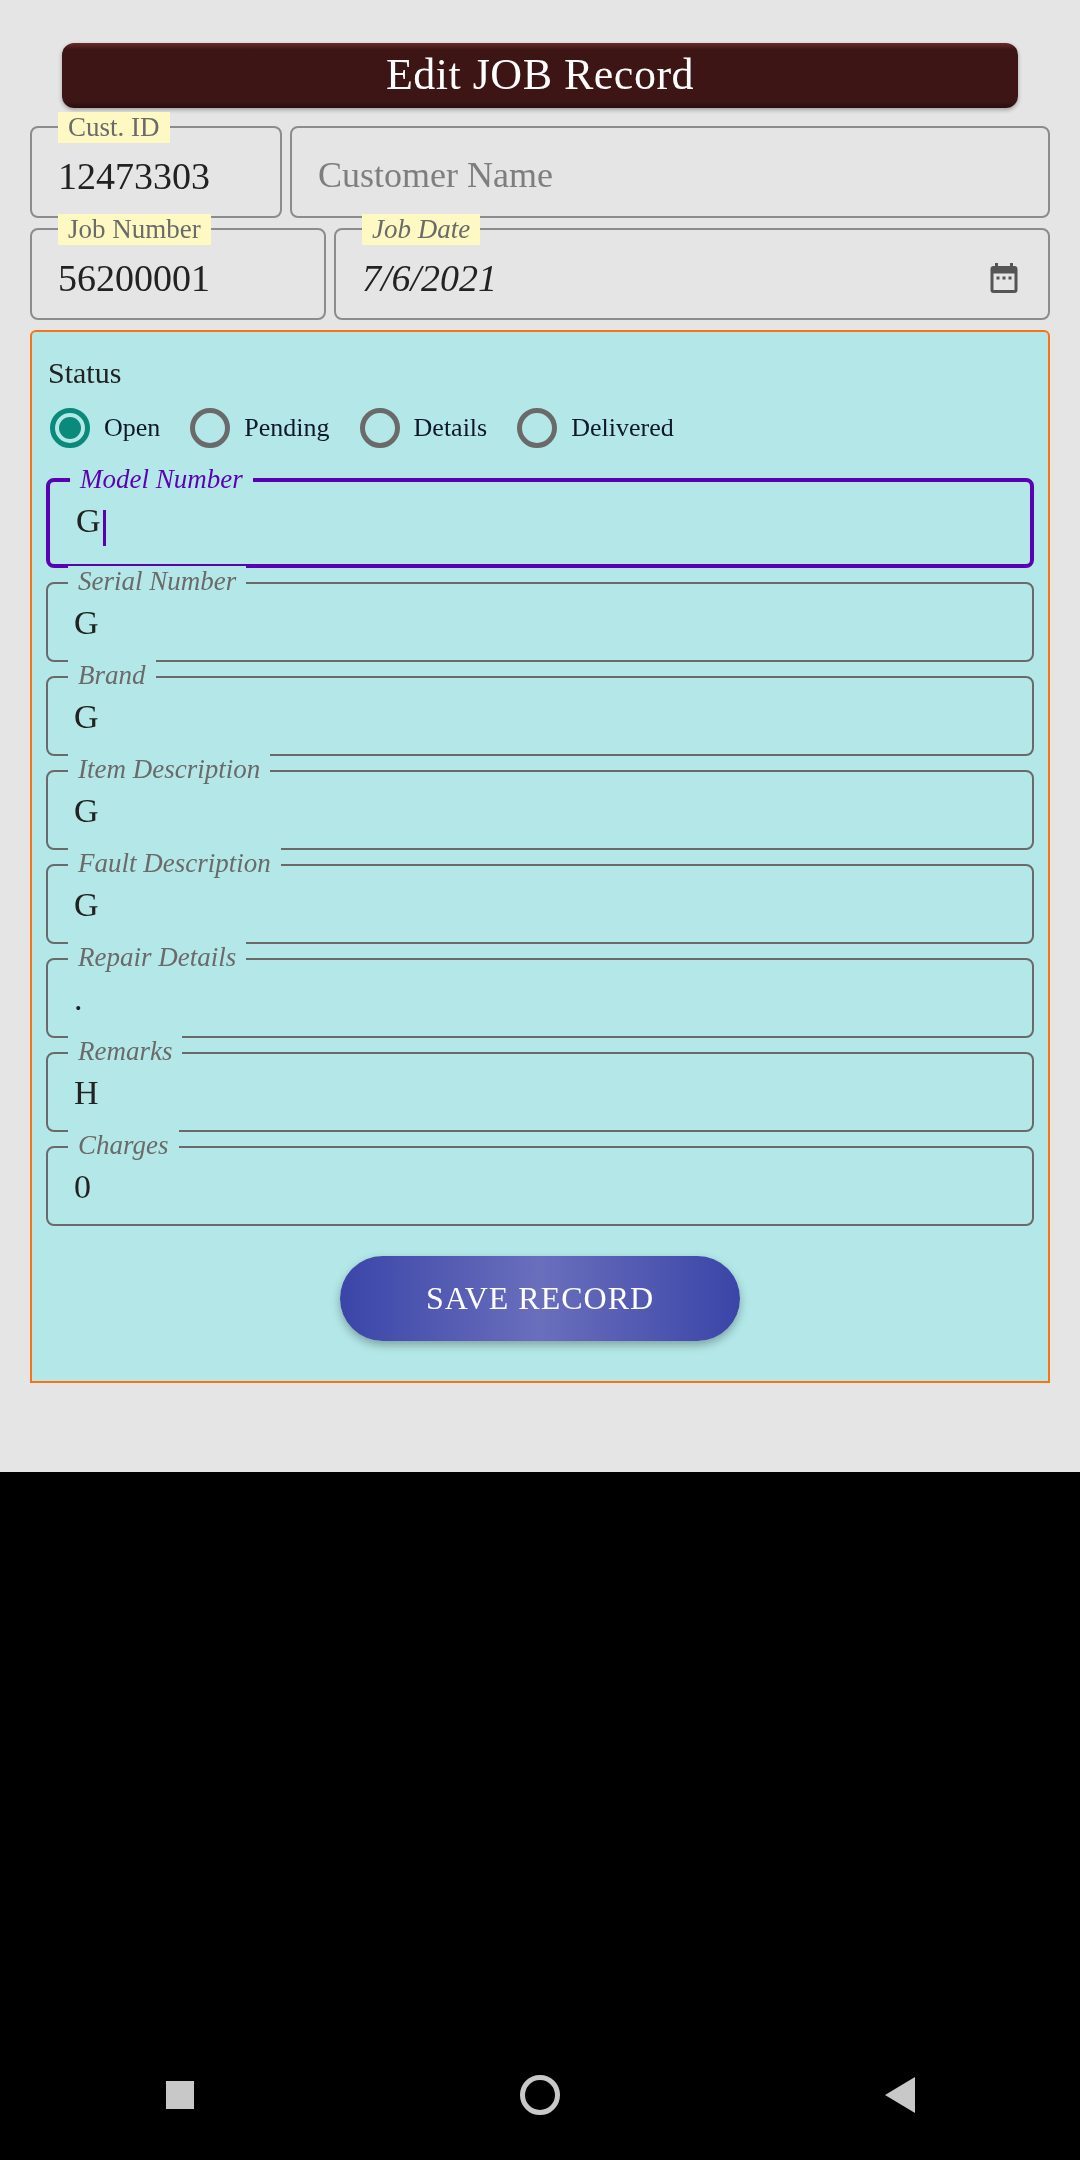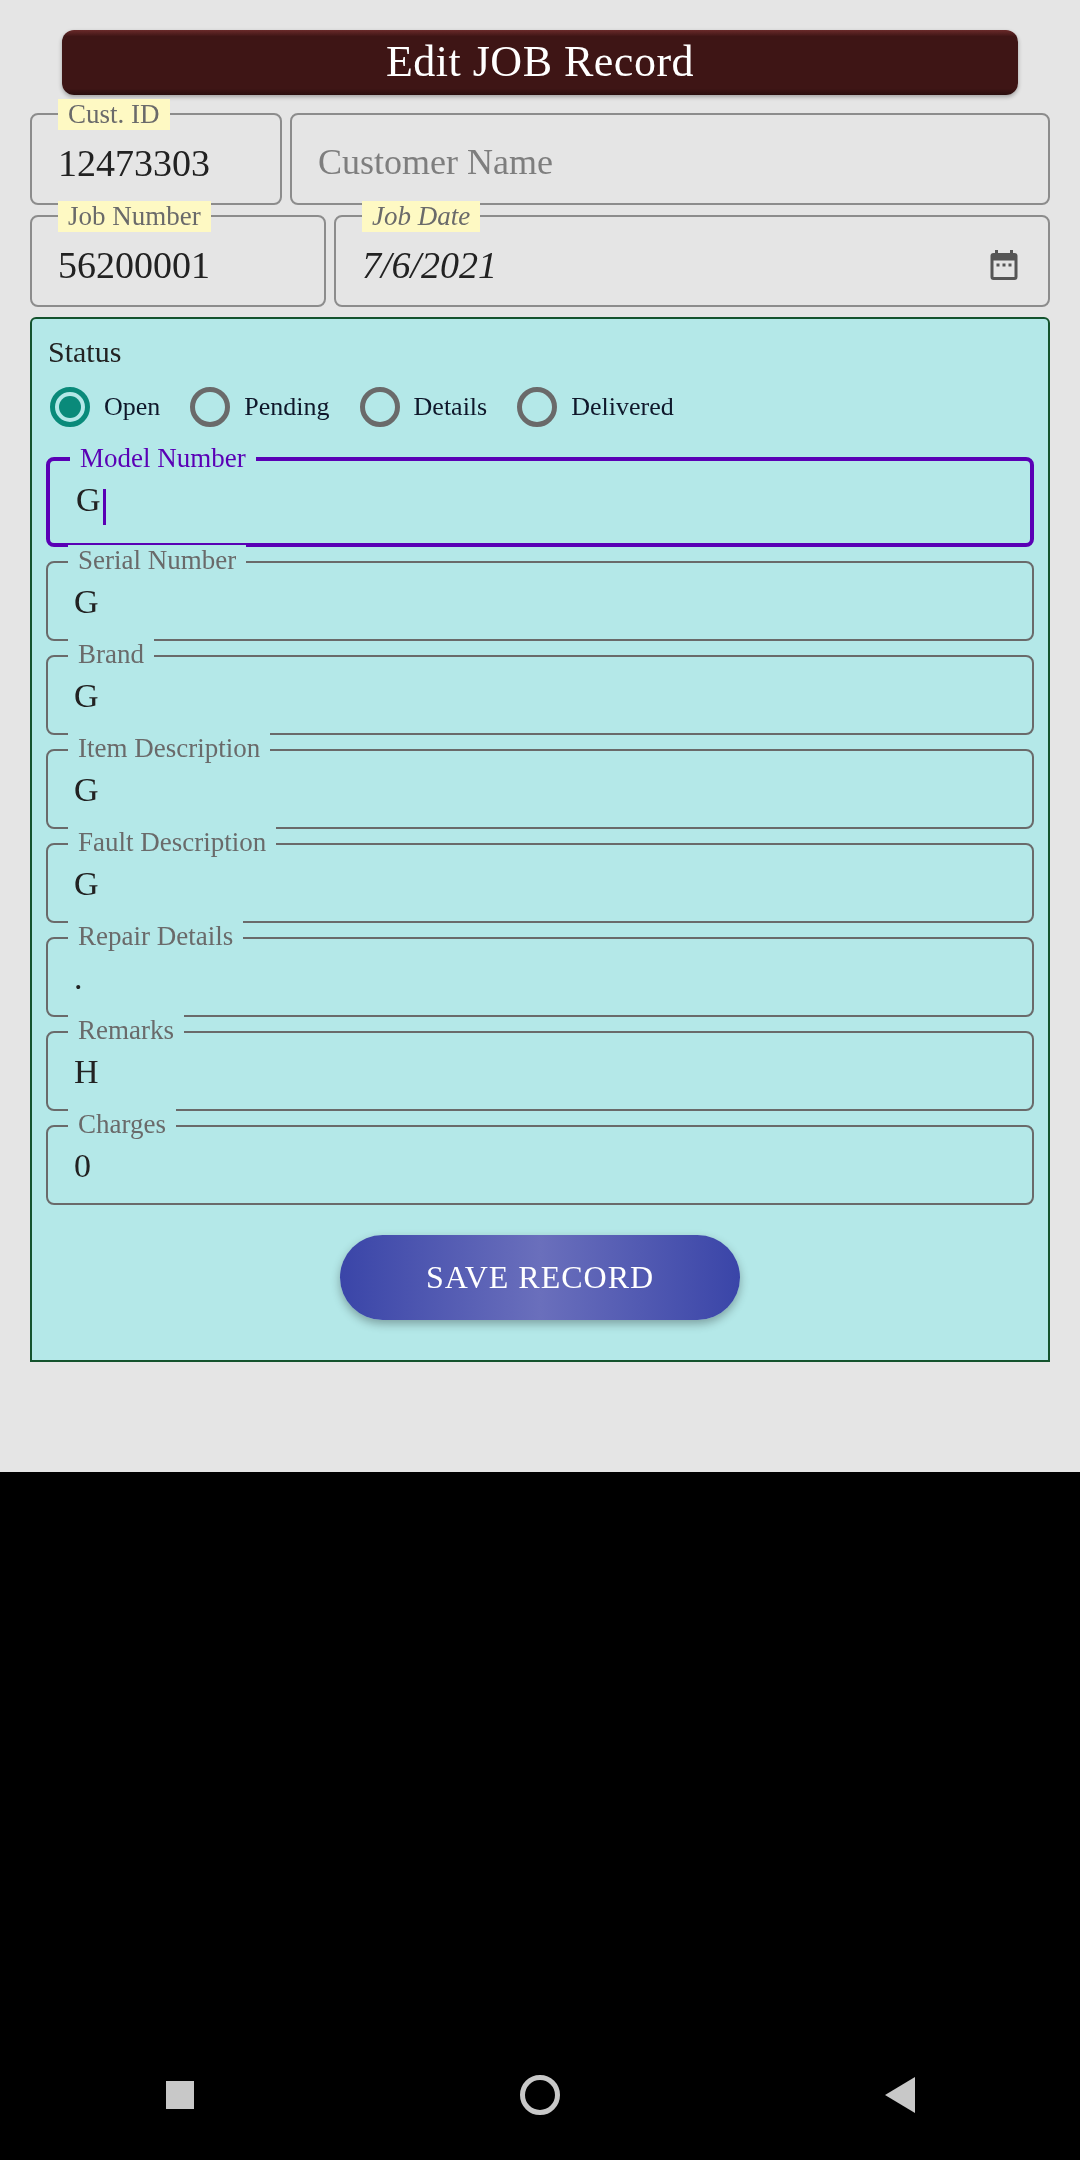--- a/index.html
+++ b/index.html
@@ -7,20 +7,21 @@
     width: 1080px;
     height: 2160px;
     background: #e5e5e5;
     font-family: Georgia, 'Times New Roman', serif;
     overflow: hidden;
   }
   .app {
     width: 100%;
     height: 1496px;
     padding: 30px 30px 0 30px;
+    margin-top: 13px;
   }
   .header-bar {
     background: linear-gradient(to bottom, #6a2a2a 0%, #3e1515 10%, #3e1515 90%, #2a0e0e 100%);
     border-radius: 12px;
     margin: 0 32px 18px 32px;
     text-align: center;
     padding: 6px 0 8px 0;
     box-shadow: 0 2px 4px rgba(0,0,0,0.3);
   }
   .header-bar .title {
@@ -68,23 +69,23 @@
     font-style: italic;
   }
   .calendar-icon {
     width: 36px;
     height: 36px;
     flex-shrink: 0;
   }
   .calendar-icon svg { display: block; }
   .panel {
     background: #b4e8e8;
-    border: 2px solid #14532d;
+    border: 2px solid #f97316;
     border-radius: 6px 6px 0 0;
-    padding: 16px 12px 40px 12px;
+    padding: 24px 12px 40px 12px;
   }
   .status-label {
     font-size: 30px;
     color: #222;
     margin-left: 4px;
     margin-bottom: 18px;
   }
   .radio-row {
     display: flex;
     gap: 30px;
@@ -125,20 +126,21 @@
     margin: 0 2px 14px 2px;
   }
   .panel .pf .legend {
     position: absolute;
     top: -18px;
     left: 20px;
     background: #b4e8e8;
     padding: 0 10px;
     color: #6a6a6a;
     font-size: 27px;
+    font-style: italic;
   }
   .panel .pf .value {
     font-size: 34px;
     color: #222;
     width: 100%;
     background: transparent;
     border: none;
     outline: none;
     font-family: inherit;
   }

